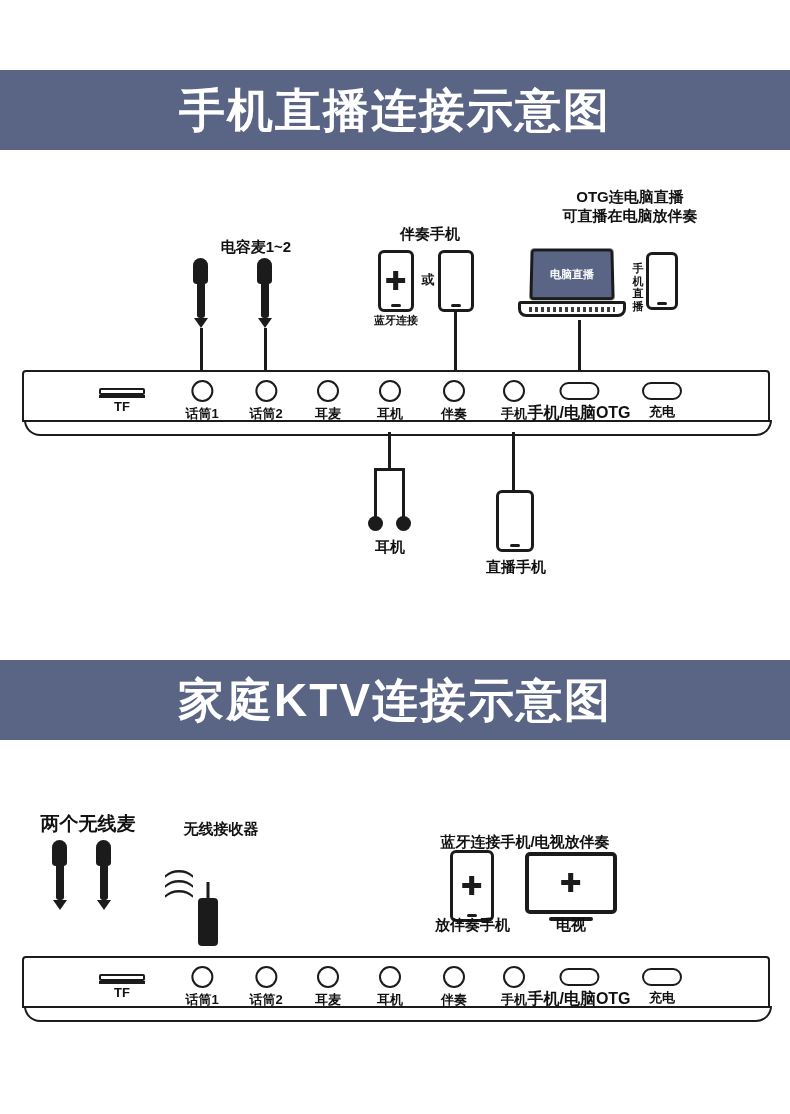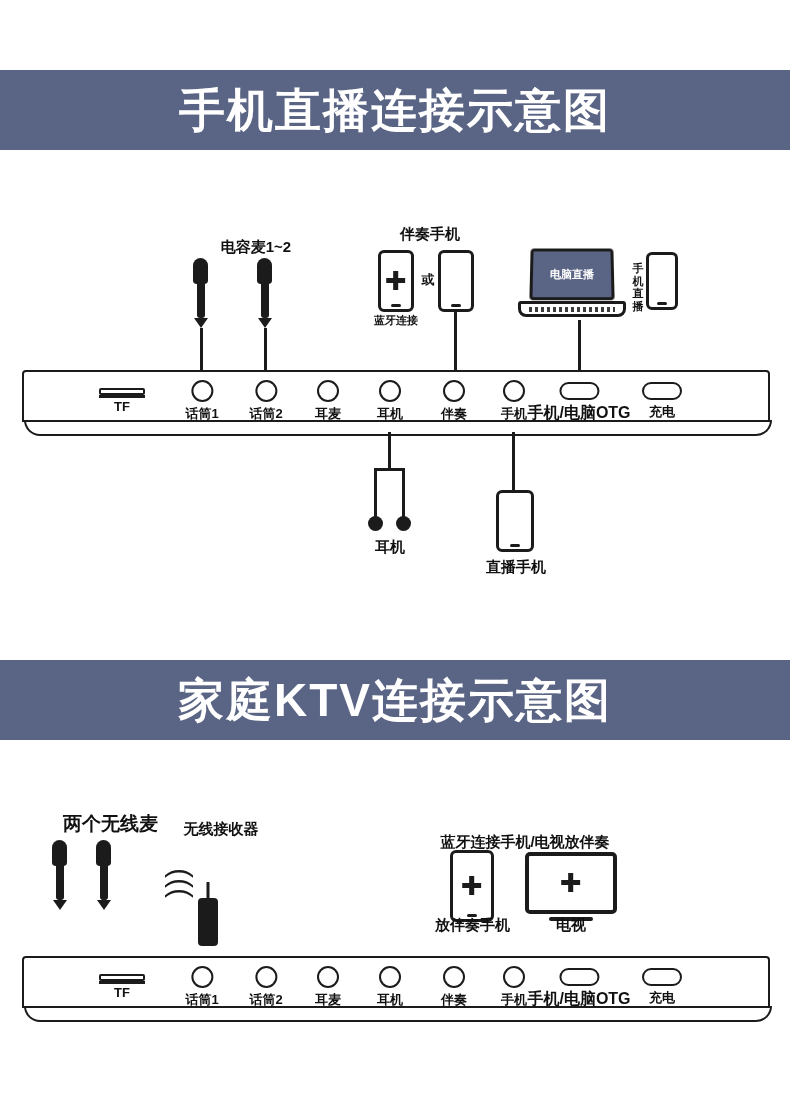--- a/index.html
+++ b/index.html
@@ -282,20 +282,22 @@
 <div class="cap sm" style="left:370px; top:314px; width:52px;">蓝牙连接</div>
 
 <div class="cap sm" style="left:421px; top:272px; width:14px; font-size:13px;">或</div>
 
 <div class="phone" style="left:438px; top:250px; width:36px; height:62px;">
   <div class="home"></div>
 </div>
 <div class="wire" style="left:454px; top:312px; height:68px;"></div>
 
 <div class="cap" style="left:530px; top:188px; width:200px;">
+  <div>OTG连电脑直播</div>
+  <div>可直播在电脑放伴奏</div>
 </div>
 
 <div class="laptop" style="left:530px; top:248px;">
   <div class="lid">
       <span>电脑直播</span>
     </div>
   <div class="base"></div>
 </div>
 <div class="wire" style="left:578px; top:320px; height:60px;"></div>
 
@@ -355,21 +357,21 @@
 <div class="wire" style="left:512px; top:432px; height:60px;"></div>
 <div class="phone" style="left:496px; top:490px; width:38px; height:62px;">
   <div class="home"></div>
 </div>
 <div class="cap" style="left:472px; top:558px; width:88px;text-align:center;">直播手机</div>
 
 <div class="banner" style="top:660px;">
   <div class="banner-text">家庭KTV连接示意图</div>
 </div>
 
-<div class="cap lg" style="left:18px; top:812px; width:140px;text-align:right;">两个无线麦</div>
+<div class="cap lg" style="left:18px; top:812px; width:140px;">两个无线麦</div>
 <div class="mic" style="left:52px; top:840px;">
   <div class="head"></div>
     <div class="body"></div>
     <div class="taper"></div>
 </div>
 <div class="mic" style="left:96px; top:840px;">
   <div class="head"></div>
     <div class="body"></div>
     <div class="taper"></div>
 </div>

